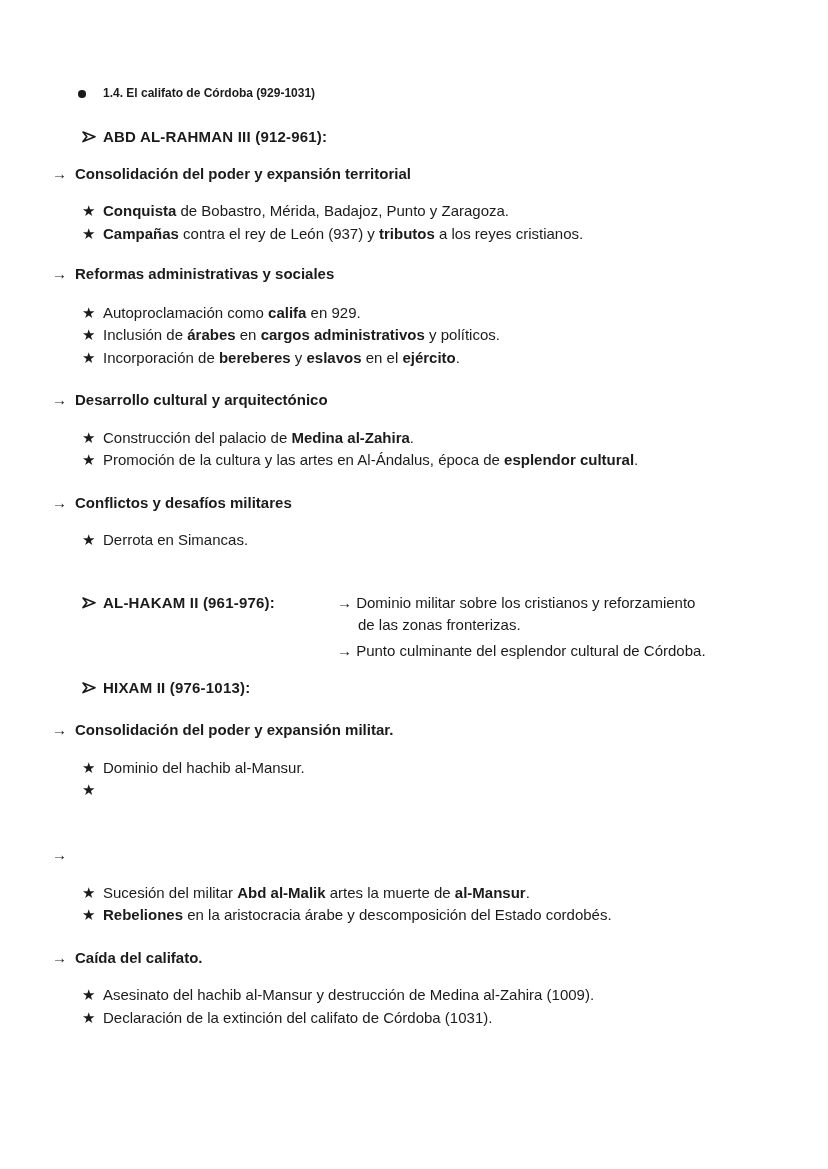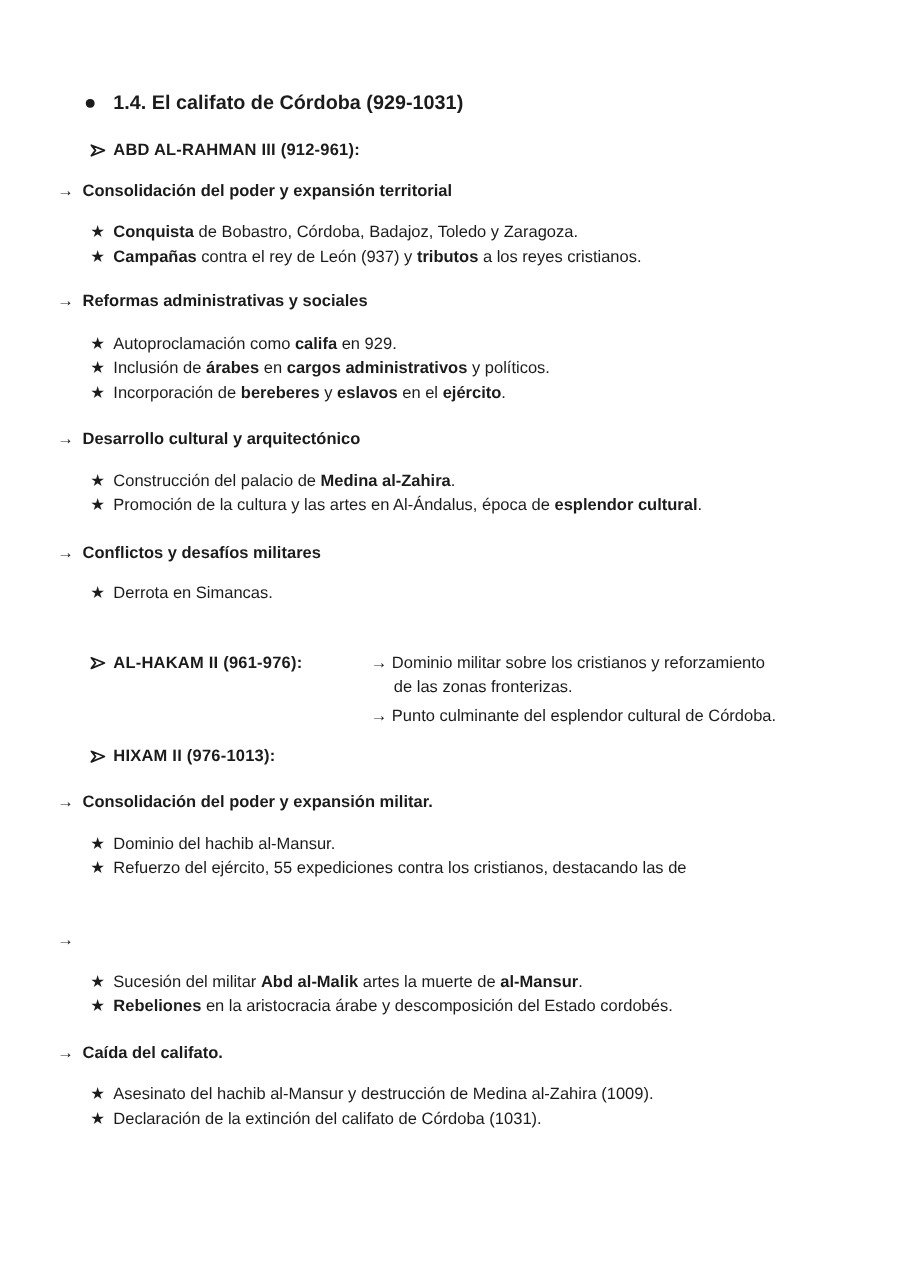--- a/index.html
+++ b/index.html
@@ -7,21 +7,21 @@
     width:828px;height:1169px;position:relative;overflow:hidden;
     background:#ffffff;color:#1b1b1b;
     font-family:"Liberation Sans","DejaVu Sans",sans-serif;
     font-size:15px;line-height:22px;
   }
   #doc{position:absolute;inset:0;}
   .row{position:absolute;display:flex;align-items:flex-start;white-space:pre-wrap;}
   .marker{flex:0 0 auto;display:inline-block;}
   .bold{font-weight:700;}
   
-  .k-title{font-size:18px;line-height:24px;}
+  .k-title{font-size:12px;line-height:24px;}
   .k-title .content{font-weight:700;}
   .k-title .marker{width:25px;}
   .dot{display:block;width:7.5px;height:7.5px;border-radius:50%;background:#1b1b1b;margin-top:9px;}
   .k-sub .marker,.k-hakam .marker{width:21px;}
   .k-sub .content{font-weight:700;letter-spacing:.2px;}
   .k-h .marker{width:23px;}
   .k-h .content{font-weight:700;}
   .k-item .marker,.k-item2 .marker{width:21px;font-size:15px;}
   .ah-svg{margin-top:5px;display:block;}
   
@@ -60,39 +60,39 @@
 </style>
 </head>
 <body>
 
 <main id="doc">
     <div class="row r0 k-title"><span class="marker"><span class="dot"></span></span><span class="content"><span class="bold">1.4. El califato de Córdoba (929-1031)</span></span></div>
     <div class="row r1 k-sub"><span class="marker"><svg class="ah-svg" width="14" height="12" viewBox="0 0 14 12">
           <path d="M1 1 L13 5.7 L1 10.6 L4.8 5.7 Z" fill="none" stroke="#1b1b1b" stroke-width="1.6" stroke-linejoin="round"></path>
         </svg></span><span class="content"><span class="bold">ABD AL-RAHMAN III (912-961):</span></span></div>
     <div class="row r2 k-h"><span class="marker">→</span><span class="content"><span class="bold">Consolidación del poder y expansión territorial</span></span></div>
-    <div class="row r3 k-item"><span class="marker">★</span><span class="content"><span class="bold">Conquista</span><span class=""> de Bobastro, Córdoba, Badajoz, Toledo y Zaragoza.</span></span></div>
+    <div class="row r3 k-item"><span class="marker">★</span><span class="content"><span class="bold">Conquista</span><span class=""> de Bobastro, Mérida, Badajoz, Punto y Zaragoza.</span></span></div>
     <div class="row r4 k-item"><span class="marker">★</span><span class="content"><span class="bold">Campañas</span><span class=""> contra el rey de León (937) y </span><span class="bold">tributos</span><span class=""> a los reyes cristianos.</span></span></div>
     <div class="row r5 k-h"><span class="marker">→</span><span class="content"><span class="bold">Reformas administrativas y sociales</span></span></div>
     <div class="row r6 k-item"><span class="marker">★</span><span class="content"><span class="">Autoproclamación como </span><span class="bold">califa</span><span class=""> en 929.</span></span></div>
     <div class="row r7 k-item"><span class="marker">★</span><span class="content"><span class="">Inclusión de </span><span class="bold">árabes</span><span class=""> en </span><span class="bold">cargos administrativos</span><span class=""> y políticos.</span></span></div>
     <div class="row r8 k-item"><span class="marker">★</span><span class="content"><span class="">Incorporación de </span><span class="bold">bereberes</span><span class=""> y </span><span class="bold">eslavos</span><span class=""> en el </span><span class="bold">ejército</span><span class="">.</span></span></div>
     <div class="row r9 k-h"><span class="marker">→</span><span class="content"><span class="bold">Desarrollo cultural y arquitectónico</span></span></div>
     <div class="row r10 k-item"><span class="marker">★</span><span class="content"><span class="">Construcción del palacio de </span><span class="bold">Medina al-Zahira</span><span class="">.</span></span></div>
     <div class="row r11 k-item"><span class="marker">★</span><span class="content"><span class="">Promoción de la cultura y las artes en Al-Ándalus, época de </span><span class="bold">esplendor cultural</span><span class="">.</span></span></div>
     <div class="row r12 k-h"><span class="marker">→</span><span class="content"><span class="bold">Conflictos y desafíos militares</span></span></div>
     <div class="row r13 k-item"><span class="marker">★</span><span class="content"><span class="">Derrota en Simancas.</span></span></div>
     <div class="row r14 k-hakam"><span class="marker"><svg class="ah-svg" width="14" height="12" viewBox="0 0 14 12">
           <path d="M1 1 L13 5.7 L1 10.6 L4.8 5.7 Z" fill="none" stroke="#1b1b1b" stroke-width="1.6" stroke-linejoin="round"></path>
         </svg></span><span class="content hk-label"><span class="bold">AL-HAKAM II (961-976):</span></span><span class="hk-right"><div class="hk-item"><div class="hk-first"><span>→ </span>Dominio militar sobre los cristianos y reforzamiento</div><div class="hk-cont">de las zonas fronterizas.</div></div><div class="hk-item"><div class="hk-first"><span>→ </span>Punto culminante del esplendor cultural de Córdoba.</div></div></span></div>
     <div class="row r15 k-sub"><span class="marker"><svg class="ah-svg" width="14" height="12" viewBox="0 0 14 12">
           <path d="M1 1 L13 5.7 L1 10.6 L4.8 5.7 Z" fill="none" stroke="#1b1b1b" stroke-width="1.6" stroke-linejoin="round"></path>
         </svg></span><span class="content"><span class="bold">HIXAM II (976-1013):</span></span></div>
     <div class="row r16 k-h"><span class="marker">→</span><span class="content"><span class="bold">Consolidación del poder y expansión militar.</span></span></div>
     <div class="row r17 k-item"><span class="marker">★</span><span class="content"><span class="">Dominio del hachib al-Mansur.</span></span></div>
-    <div class="row r18 k-item2"><span class="marker">★</span><span class="content"><div class="line">Refuerzo del ejército, 55 expediciones contra los cristianos, destacando las de</div></span></div>
+    <div class="row r18 k-item2"><span class="marker">★</span><span class="content"></span></div>
     <div class="row r19 k-h"><span class="marker">→</span></div>
     <div class="row r20 k-item"><span class="marker">★</span><span class="content"><span class="">Sucesión del militar </span><span class="bold">Abd al-Malik</span><span class=""> artes la muerte de </span><span class="bold">al-Mansur</span><span class="">.</span></span></div>
     <div class="row r21 k-item"><span class="marker">★</span><span class="content"><span class="bold">Rebeliones</span><span class=""> en la aristocracia árabe y descomposición del Estado cordobés.</span></span></div>
     <div class="row r22 k-h"><span class="marker">→</span><span class="content"><span class="bold">Caída del califato.</span></span></div>
     <div class="row r23 k-item"><span class="marker">★</span><span class="content"><span class="">Asesinato del hachib al-Mansur y destrucción de Medina al-Zahira (1009).</span></span></div>
     <div class="row r24 k-item"><span class="marker">★</span><span class="content"><span class="">Declaración de la extinción del califato de Córdoba (1031).</span></span></div>
   </main>
 
 </body></html>

